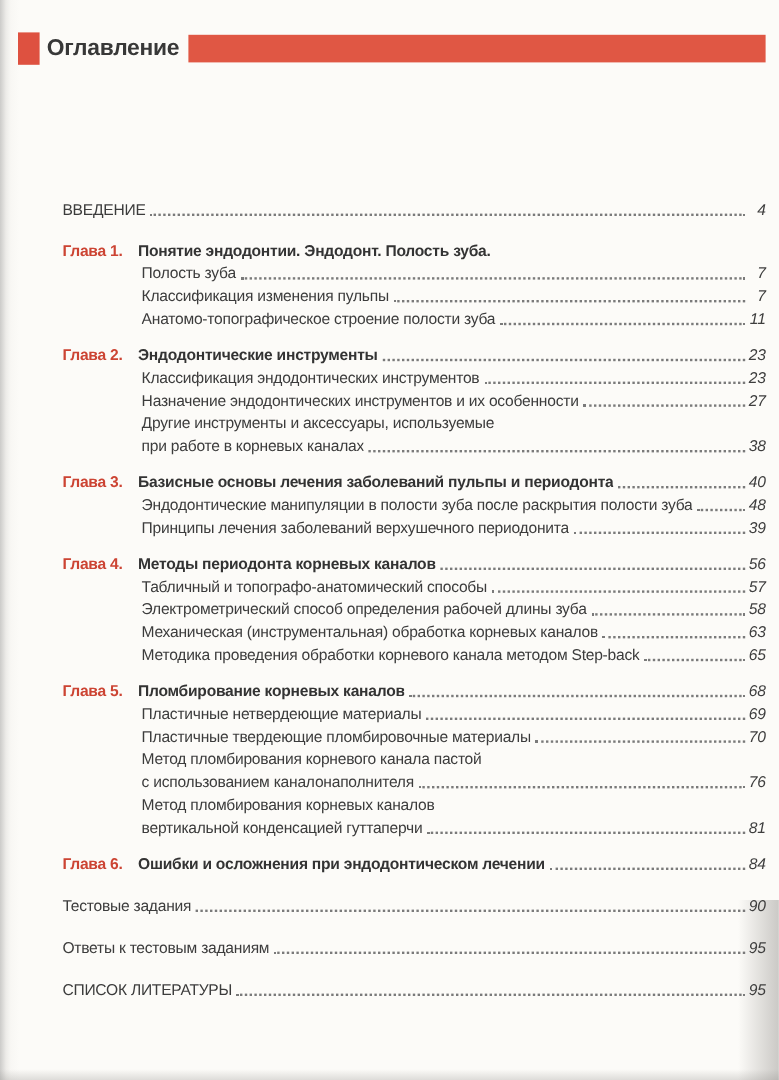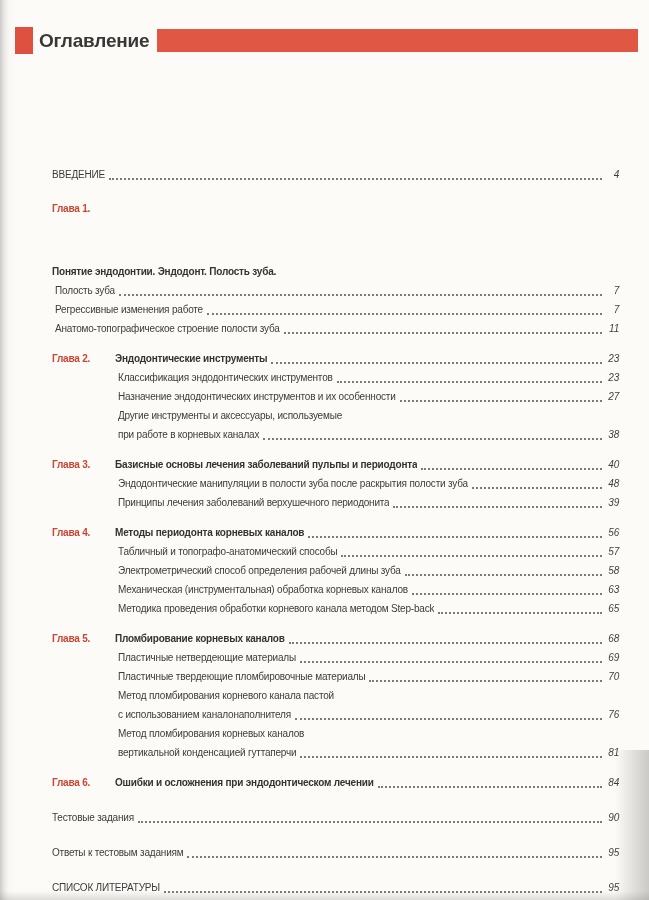--- a/index.html
+++ b/index.html
@@ -44,39 +44,39 @@
   .hdr-title{
     margin:0 8px 0 6px;
     font-size:19px;font-weight:700;color:#383838;letter-spacing:-0.2px;
     line-height:27px;white-space:nowrap;
   }
   .hdr-bar{
     flex:1;height:23px;background:var(--accent-bar);
   }
   
   .toc{
-    position:absolute;top:165px;left:52px;right:30px;
-    font-size:10px;letter-spacing:-0.2px;
+    position:absolute;top:165px;left:52px;right:11px;
+    font-size:13px;letter-spacing:-0.2px;
   }
   .row{
     display:flex;align-items:flex-end;
     line-height:19px;white-space:nowrap;
   }
   .txt{flex:0 1 auto;min-width:0;overflow:hidden;}
   .leader{
     flex:1 0 8px;
     border-bottom:2px dotted var(--dots);
     margin:0 3px 4px 4px;
   }
   .pagenum{
     flex:0 0 auto;min-width:14px;text-align:right;
     font-style:italic;color:var(--page-num);
   }
   .chapter{display:flex;margin-top:11px;}
-  .chapter.first{margin-top:15px;flex-direction:column;}
+  .chapter.first{margin-top:15px;}
   .ch-label{
     flex:0 0 63px;font-weight:700;color:var(--label-red);
     line-height:19px;
   }
   .ch-body{flex:1;min-width:0;}
   .title-row .txt{font-weight:700;color:var(--title-text);}
   .items{padding-left:3px;}
   .extra{margin-top:16px;}
 </style>
 </head>
@@ -105,21 +105,21 @@
           <div class="row title-row">
             <span class="txt">Понятие эндодонтии. Эндодонт. Полость зуба.</span>
           </div>
           <div class="items">
             <div class="row">
               <span class="txt">Полость зуба</span>
               <span class="leader"></span>
               <span class="pagenum">7</span>
             </div>
             <div class="row">
-              <span class="txt">Регрессивные изменения работе</span>
+              <span class="txt">Классификация изменения пульпы</span>
               <span class="leader"></span>
               <span class="pagenum">7</span>
             </div>
             <div class="row">
               <span class="txt">Анатомо-топографическое строение полости зуба</span>
               <span class="leader"></span>
               <span class="pagenum">11</span>
             </div>
           </div>
         </div>

